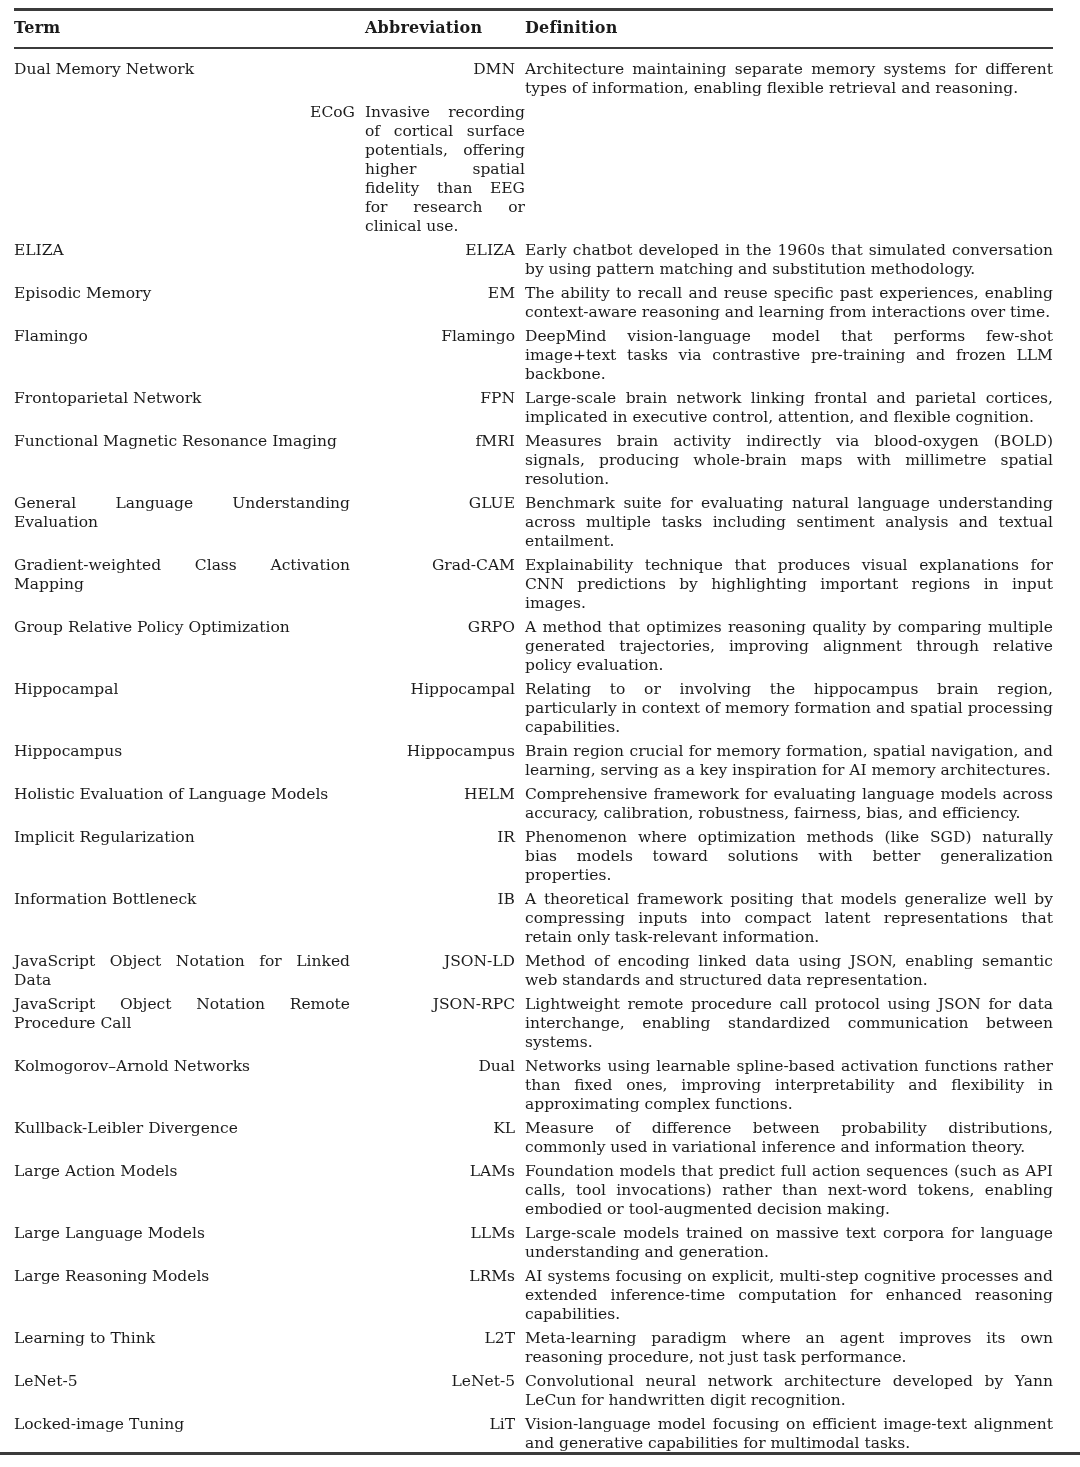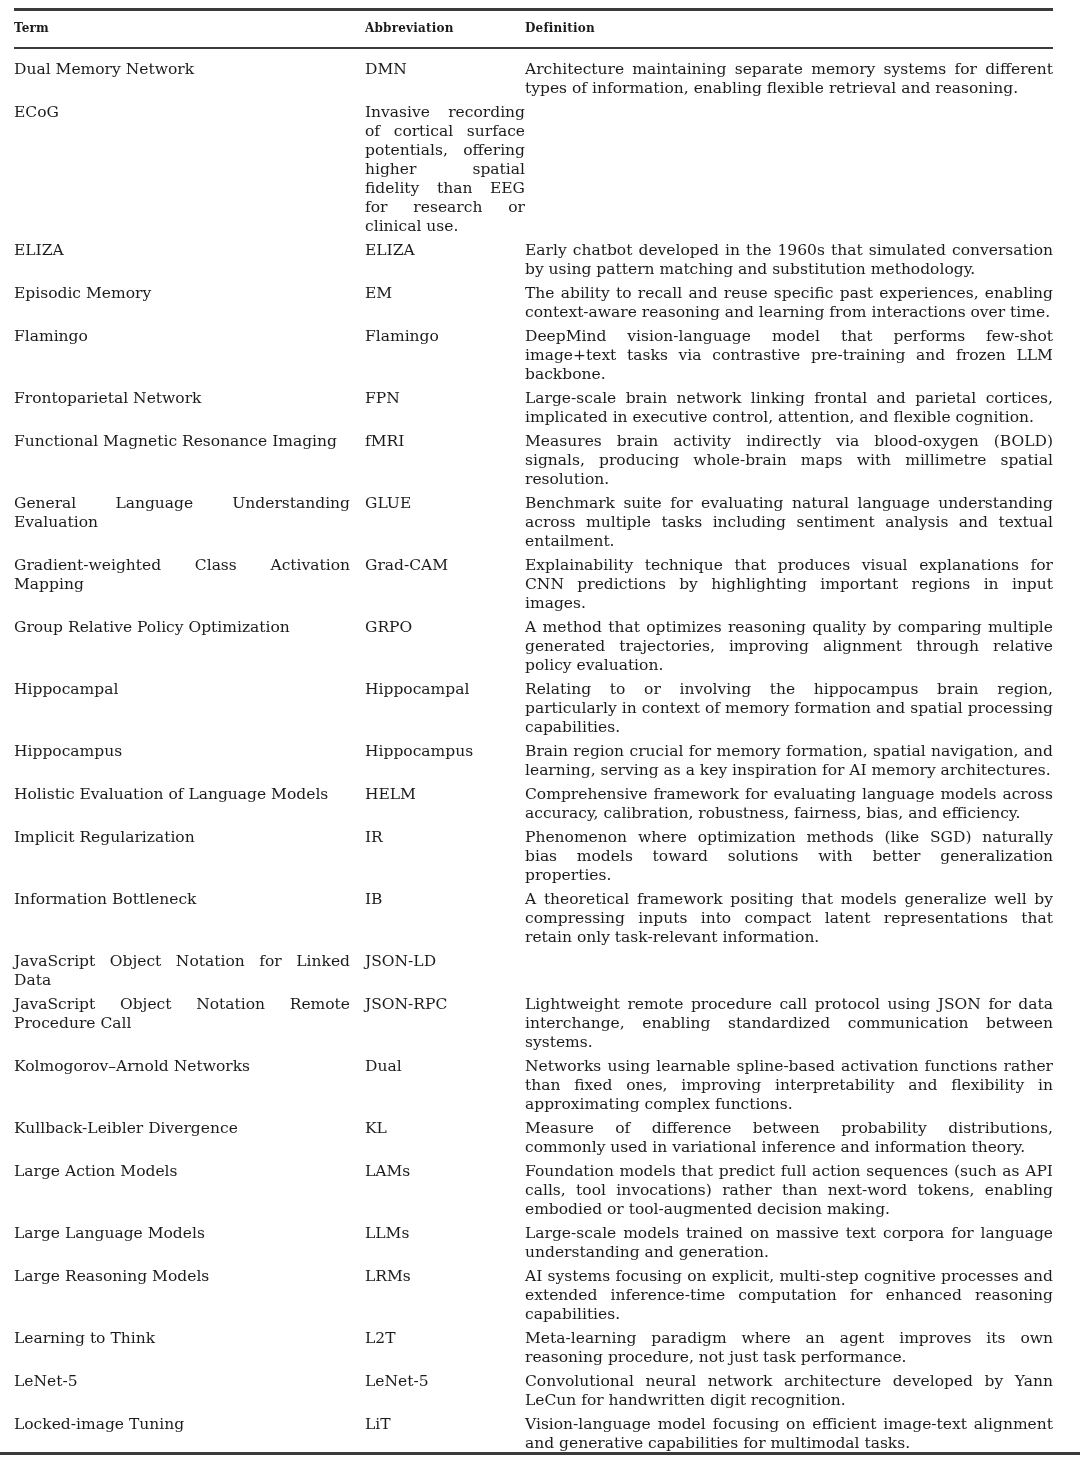--- a/index.html
+++ b/index.html
@@ -19,34 +19,34 @@
   .rule-mid { height: 2px; }
   .rule-bottom { position: absolute; left: 0; bottom: 12px; width: 1080px; height: 3px; }
   .grid {
     display: grid;
     grid-template-columns: 351px 160px 528px;
     align-items: start;
   }
   .header-row { padding: 7px 0 9px 0; }
   .header-cell {
     font-weight: bold;
-    font-size: 12px;
+    font-size: 16px;
     line-height: 20px;
     letter-spacing: 0.2px;
   }
   .tbody { padding-top: 9px; }
   .row { margin-bottom: 1px; }
   .row.gap-before { }
   .cell {
     font-size: 15.5px;
     line-height: 19px;
     padding: 2px 0;
   }
   .cell.term { text-align: justify; padding-right: 15px; }
-  .cell.abbr { text-align: left; padding-right: 10px; }
+  .cell.abbr { text-align: right; padding-right: 10px; }
   .cell.def  { text-align: justify; }
 </style>
 </head>
 <body>
 
 <div class="page">
   <hr class="rule rule-top">
 
   <div class="grid header-row">
     <div class="header-cell">Term</div>
@@ -144,20 +144,21 @@
 
   <div class="grid row">
     <div class="cell term">Information Bottleneck</div>
     <div class="cell abbr">IB</div>
     <div class="cell def">A theoretical framework positing that models generalize well by compressing inputs into compact latent representations that retain only task-relevant information.</div>
   </div>
 
   <div class="grid row">
     <div class="cell term">JavaScript Object Notation for Linked Data</div>
     <div class="cell abbr">JSON-LD</div>
+    <div class="cell def">Method of encoding linked data using JSON, enabling semantic web standards and structured data representation.</div>
   </div>
 
   <div class="grid row gap-before">
     <div class="cell term">JavaScript Object Notation Remote Procedure Call</div>
     <div class="cell abbr">JSON-RPC</div>
     <div class="cell def">Lightweight remote procedure call protocol using JSON for data interchange, enabling standardized communication between systems.</div>
   </div>
 
   <div class="grid row">
     <div class="cell term">Kolmogorov–Arnold Networks</div>

